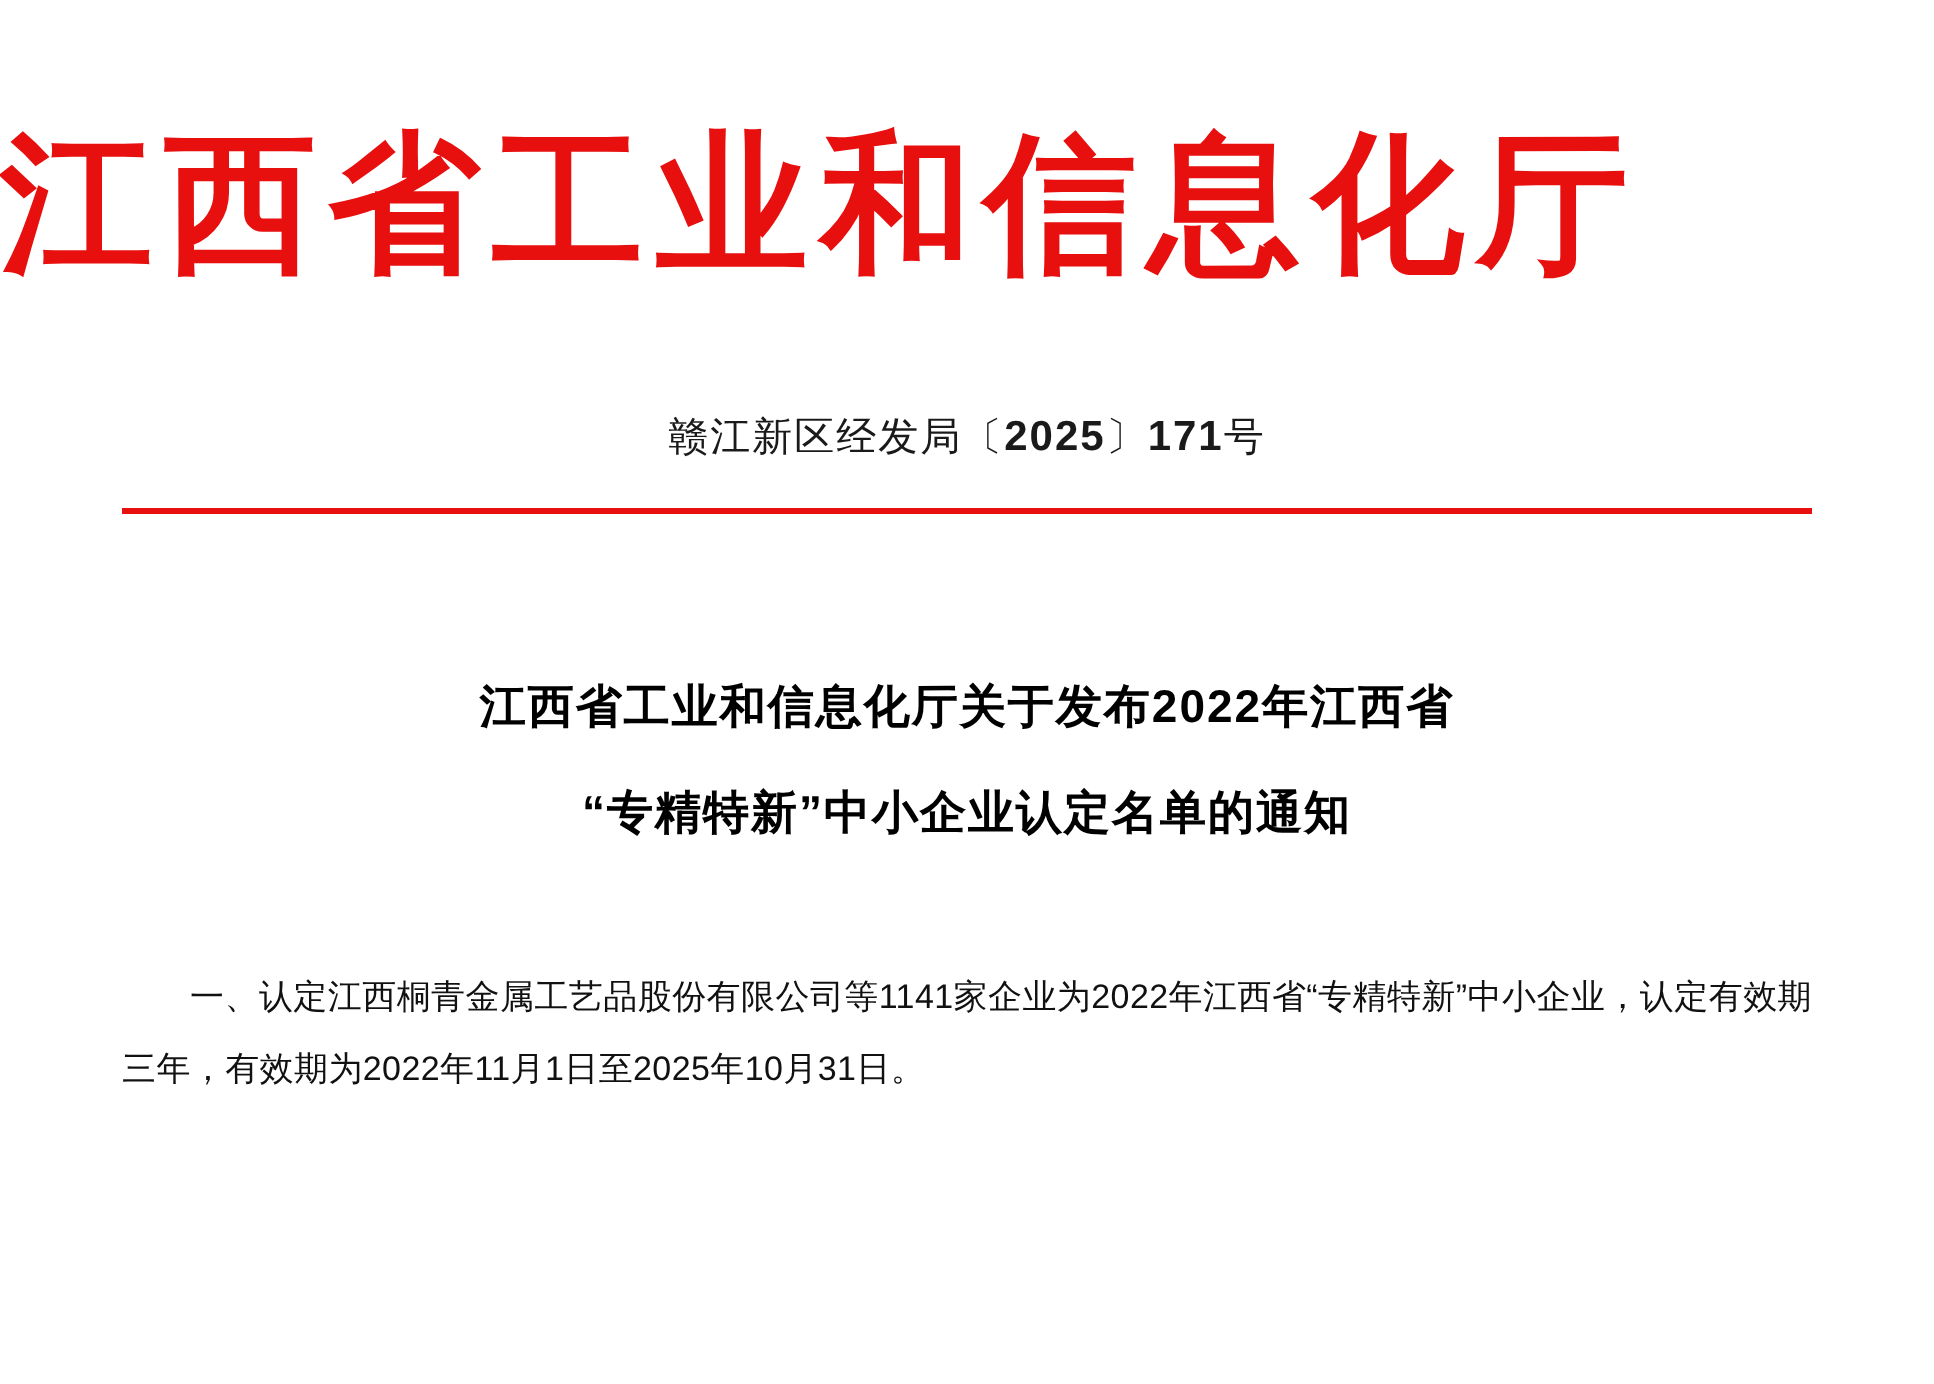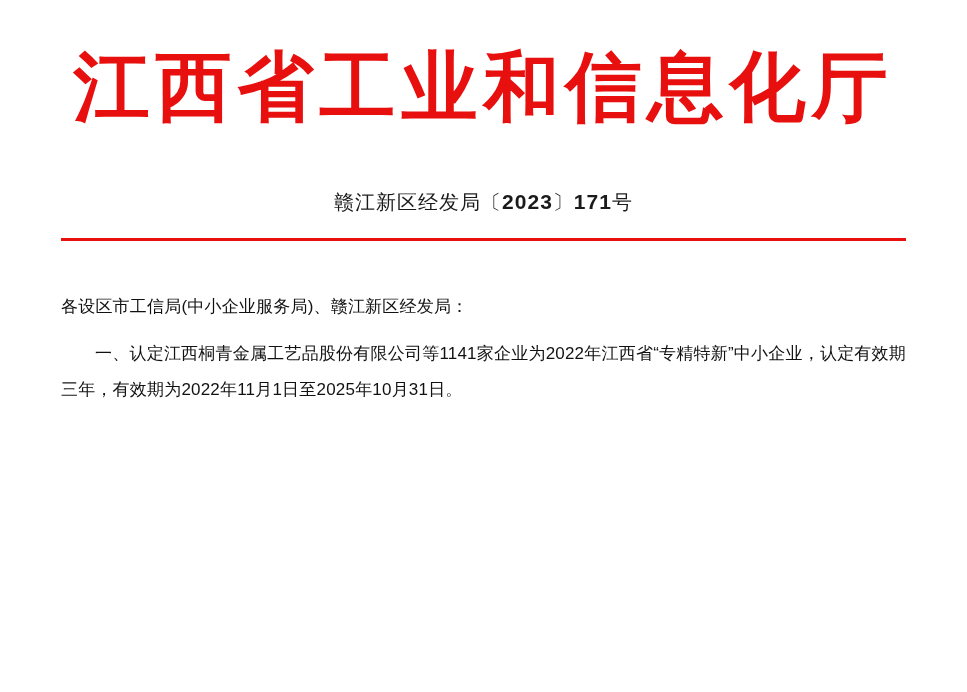--- a/index.html
+++ b/index.html
@@ -14,22 +14,22 @@
     color: #000000;
     overflow: hidden;
   }
   .page {
     position: relative;
     width: 967px;
     height: 692px;
     box-sizing: border-box;
   }
   .masthead {
-    text-align: center;
-    padding-top: 40px;
+    text-align: left;
+    padding-top: 56px;
   }
   .masthead-title {
     color: #e8100f;
     font-family: "Liberation Serif", "DejaVu Serif", serif;
     font-weight: bold;
     font-size: 76px;
     letter-spacing: 6px;
     line-height: 1.25;
     white-space: nowrap;
   }
@@ -87,24 +87,27 @@
 </head>
 <body>
 
 <div class="page">
 
   <div class="masthead">
     <div class="masthead-title">江西省工业和信息化厅</div>
   </div>
 
   <div class="doc-number-row">
-    <span>赣江新区经发局</span><span>〔</span><span class="num">2023</span><span>〕</span><span class="num">171</span><span>号</span>
+    <span>赣江新区经发局</span><span>〔</span><span class="num">2025</span><span>〕</span><span class="num">171</span><span>号</span>
   </div>
 
   <div class="red-rule"></div>
 
+  <div class="title-block">
+    <div class="title-line">江西省工业和信息化厅关于发布2022年江西省</div>
+    <div class="title-line">“专精特新”中小企业认定名单的通知</div>
+  </div>
 
   <div class="body-block">
-    <div class="salutation">各设区市工信局(中小企业服务局)、赣江新区经发局：</div>
     <p class="para">一、认定江西桐青金属工艺品股份有限公司等1141家企业为2022年江西省“专精特新”中小企业，认定有效期三年，有效期为2022年11月1日至2025年10月31日。</p>
   </div>
 
 </div>
 
 </body></html>

